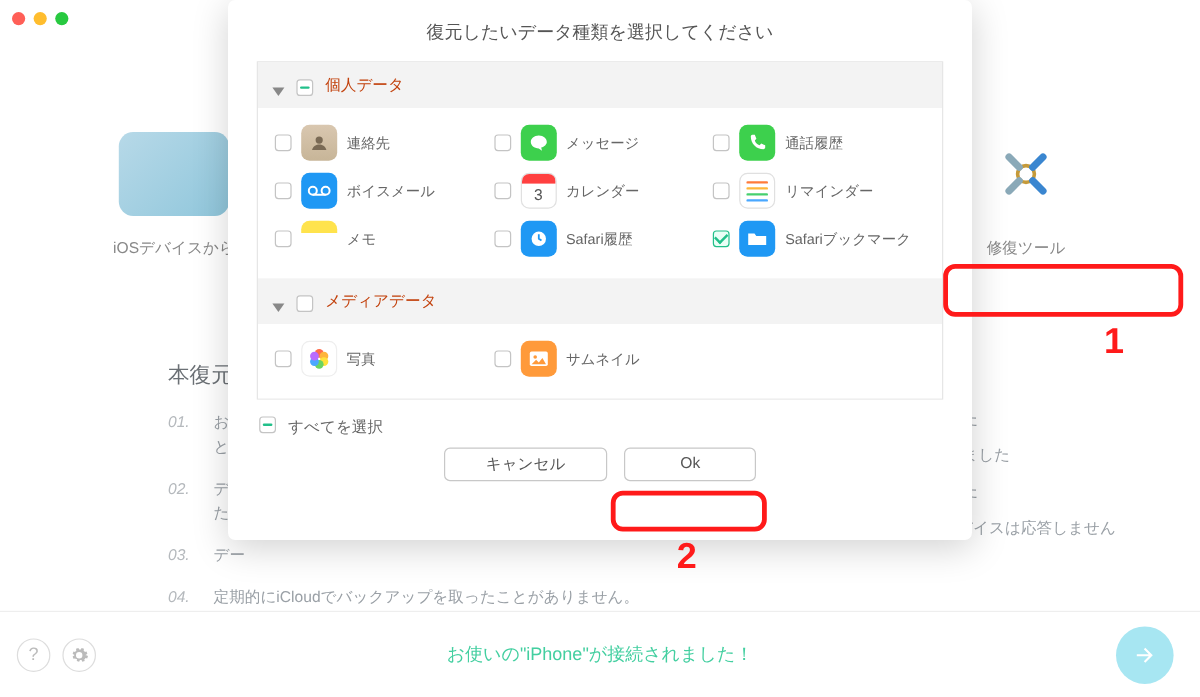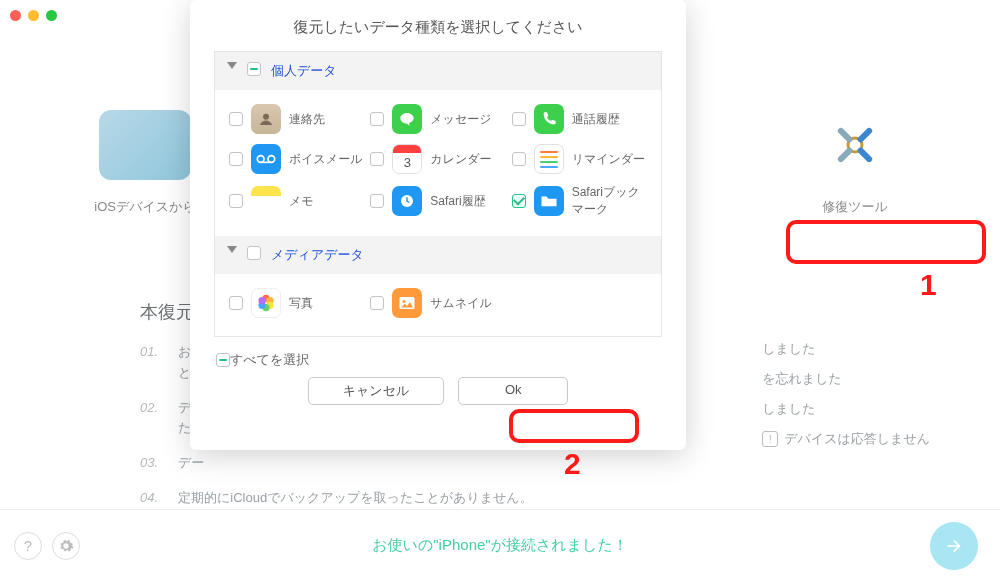--- a/index.html
+++ b/index.html
@@ -39,36 +39,36 @@
     display:flex; align-items:center; justify-content:center;
     border-top:1px solid #eee; color:#43cfa0; font-size:15px;
   }
   .footer-left{position:absolute;left:14px;display:flex;gap:10px}
   .circ{width:28px;height:28px;border:1px solid #ddd;border-radius:50%;display:flex;align-items:center;justify-content:center;color:#bbb;font-size:15px}
   .footer-right{position:absolute;right:22px}
   .next-btn{width:48px;height:48px;border-radius:50%;background:#a7e6f2;display:flex;align-items:center;justify-content:center;color:#fff;font-size:22px}
 
   
   .modal{
-    position:absolute; top:0; left:190px; width:496px; height:450px;
+    position:absolute; top:0; left:190px; width:620px; height:450px;
     background:#fff; border-radius:6px; box-shadow:0 6px 30px rgba(0,0,0,.18);
     padding:18px 24px 14px;
   }
   .modal h2{text-align:center;font-size:15px;font-weight:500;color:#555;margin-bottom:14px}
   .section{border:1px solid #e6e6e6;background:#fafafa}
-  .sec-head{display:flex;align-items:flex-start;gap:10px;padding:10px 12px;background:#f3f3f3;color:#1d4ed8;font-size:13px}
+  .sec-head{display:flex;align-items:flex-end;gap:10px;padding:10px 12px;background:#f3f3f3;color:#c2410c;font-size:13px}
   .tri{width:0;height:0;border-left:5px solid transparent;border-right:5px solid transparent;border-top:7px solid #888}
   .box{width:14px;height:14px;border:1px solid #c4c4c4;border-radius:3px;background:#fff;display:inline-flex;align-items:center;justify-content:center;flex-shrink:0}
   .box.minus::after{content:"";width:8px;height:2px;background:#22c08a;border-radius:1px}
   .box.checked{border-color:#22c08a;background:#eafff6}
   .box.checked::after{content:"";width:8px;height:5px;border-left:2px solid #22c08a;border-bottom:2px solid #22c08a;transform:rotate(-45deg);margin-top:-3px}
   .grid{display:grid;grid-template-columns:repeat(3,1fr);gap:10px 6px;padding:14px 14px 18px;background:#fff}
   .item{display:flex;align-items:center;gap:8px;color:#666;font-size:12px;position:relative}
   .iconbox{width:30px;height:30px;border-radius:7px;display:flex;align-items:center;justify-content:center;color:#fff;flex-shrink:0;font-size:16px}
-  .select-all{display:flex;align-items:center;padding:14px 2px 6px;color:#666;font-size:13px}
+  .select-all{display:flex;gap:10px;padding:14px 2px 6px;color:#666;font-size:13px}
   .actions{display:flex;justify-content:center;gap:14px;margin-top:2px}
   .btn{min-width:110px;padding:4px 34px;border:1px solid #c8c8c8;border-radius:5px;background:#fff;color:#555;font-size:13px;text-align:center;cursor:pointer}
 
   .annot{position:absolute;border:4px solid #ff1a1a;border-radius:10px;pointer-events:none}
   .annot-label{position:absolute;color:#ff1a1a;font-weight:900;font-size:30px;pointer-events:none;font-family:Arial}
 
   
   .cal{width:30px;height:30px;border-radius:7px;background:#fff;border:1px solid #e0e0e0;display:flex;flex-direction:column;align-items:center;overflow:hidden}
   .cal .bar{background:#ff4040;height:8px;width:100%}
   .cal .num{color:#555;font-size:13px;line-height:20px}

